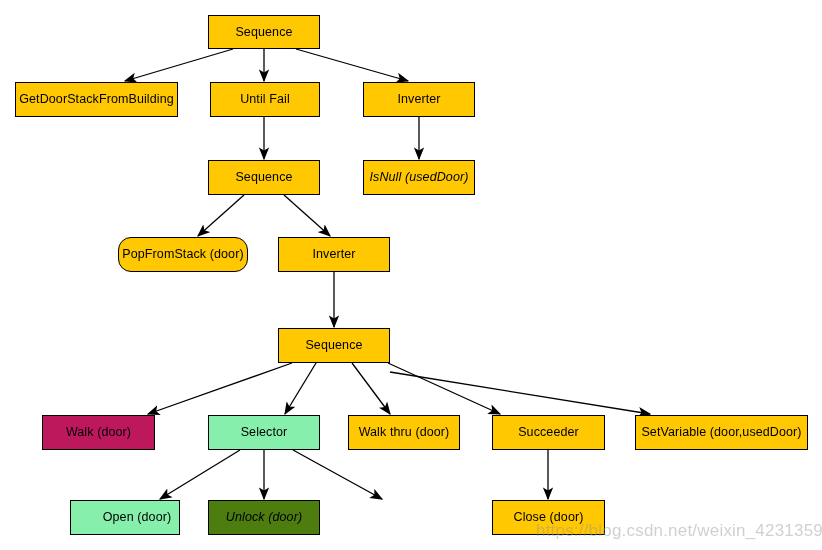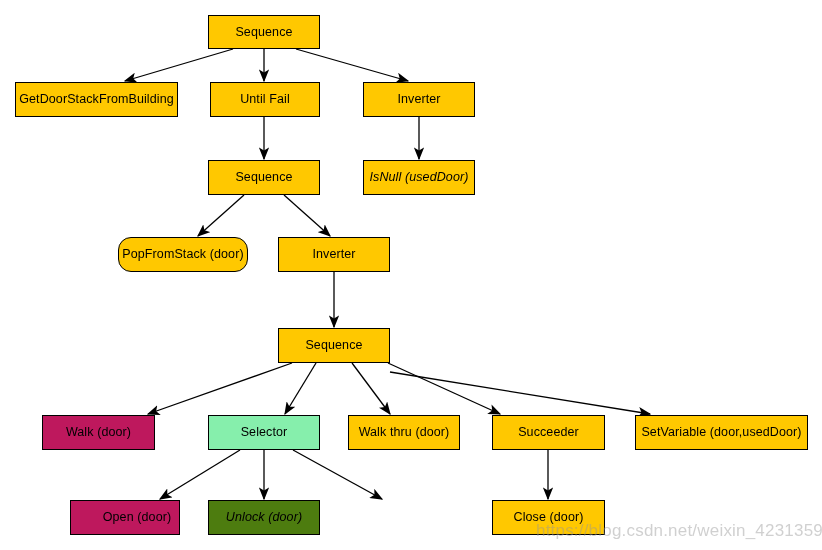--- a/index.html
+++ b/index.html
@@ -132,21 +132,21 @@
       </div>
       <div class="bt-node" style="left: 348px; top: 415px; width: 112px; height: 35px; background: rgb(255, 200, 0); border-color: rgb(0, 0, 0);">
         <span class="bt-node-label">Walk thru (door)</span>
       </div>
       <div class="bt-node" style="left: 492px; top: 415px; width: 113px; height: 35px; background: rgb(255, 200, 0); border-color: rgb(0, 0, 0);">
         <span class="bt-node-label">Succeeder</span>
       </div>
       <div class="bt-node" style="left: 635px; top: 415px; width: 173px; height: 35px; background: rgb(255, 200, 0); border-color: rgb(0, 0, 0);">
         <span class="bt-node-label">SetVariable (door,usedDoor)</span>
       </div>
-      <div class="bt-node" style="left: 70px; top: 500px; width: 110px; height: 35px; background: #be185d; border-color: rgb(0, 0, 0); padding-left: 24px;">
+      <div class="bt-node" style="left: 70px; top: 500px; width: 110px; height: 35px; background: #86efac; border-color: rgb(0, 0, 0); padding-left: 24px;">
         <span class="bt-node-label">Open (door)</span>
       </div>
       <div class="bt-node" style="left: 208px; top: 500px; width: 112px; height: 35px; background: #4d7c0f; border-color: rgb(0, 0, 0); font-style: italic;">
         <span class="bt-node-label">Unlock (door)</span>
       </div>
       <div class="bt-node" style="left: 492px; top: 500px; width: 113px; height: 35px; background: rgb(255, 200, 0); border-color: rgb(0, 0, 0);">
         <span class="bt-node-label">Close (door)</span>
       </div>
     </div>
 

